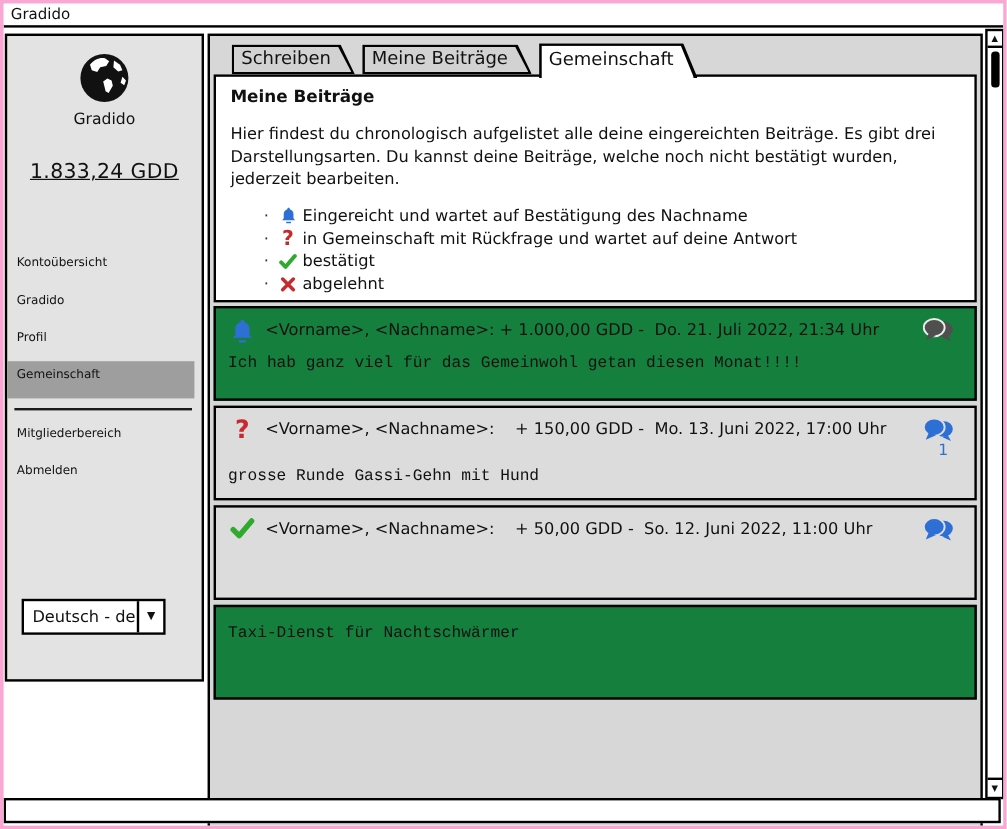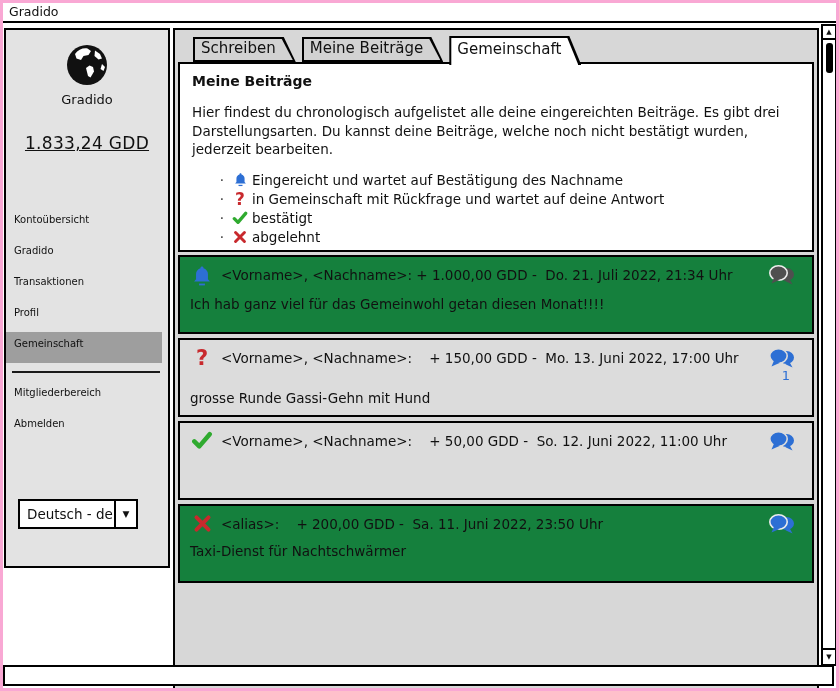--- a/index.html
+++ b/index.html
@@ -91,21 +91,21 @@
     border:2px solid #000; height:79px; margin-bottom:4px; padding:7px 9px;
     position:relative;
   }
   .card.light { background:#15803d; }
   .card.dark  { background:#dcdcdc; }
   .card-head { display:flex; align-items:flex-start; }
   .status-ic { width:26px; flex:0 0 26px; display:flex; justify-content:center; padding-top:1px; }
   .card-title { font-size:13.5px; line-height:22px; padding-left:6px; white-space:pre-wrap; flex:1; }
   .chat-wrap { flex:0 0 34px; text-align:center; cursor:pointer; }
   .chat-count { font-size:13px; color:#2d6fd4; line-height:13px; }
-  .card-body { font-size:13.5px; margin-top:8px; margin-left:1px; }
+  .card-body { font-size:13.5px; margin-top:8px; margin-left:1px;font-family:Liberation Mono, monospace; }
   .chat-gray { color:#4f4f4f; }
   .chat-blue { color:#2d6fd4; }
 
   
   .scrollbar {
     position:absolute; left:818px; top:21px; width:16px; height:642px;
     background:#fff; border:2px solid #000;
   }
   .scroll-btn { height:14px; text-align:center; font-size:7px; line-height:13px; cursor:pointer; }
   .scroll-up { border-bottom:2px solid #000; }
@@ -136,21 +136,20 @@
       <path fill="#fff" d="M22 26l3.5-2.5 3.5 1.5 1 4.5-3.5 6-2.5-1.5z"></path>
       <path fill="#fff" d="M31 8.5l5 3.5 2 4.5-3.5 1-4-3.5z"></path>
       <path fill="#fff" d="M38 22l3 3-1.5 4-3-2z"></path>
     </svg>
     <div class="logo-label">Gradido</div>
     <div class="balance">1.833,24 GDD</div>
 
     <div class="menu">
       <div class="menu-item">Kontoübersicht</div>
       <div class="menu-item">Gradido</div>
-      <div class="menu-item">Transaktionen</div>
       <div class="menu-item">Profil</div>
       <div class="menu-item active">Gemeinschaft</div>
       <hr class="side-divider">
       <div class="menu-item">Mitgliederbereich</div>
       <div class="menu-item">Abmelden</div>
     </div>
 
     <div class="lang-select">
       <span class="lang-value">Deutsch - de</span>
       <span class="lang-arrow">▼</span>
@@ -273,37 +272,20 @@
               <path d="M20.5 15 L23.5 20.5 L16.5 17.3 Z"></path>
               <ellipse cx="9.5" cy="9" rx="8.7" ry="7.2" stroke="#dcdcdc" stroke-width="1.6"></ellipse>
               <path d="M5 13.5 L2.5 19.5 L11 15.8 Z"></path>
             </svg>
             <div class="chat-count"></div>
           </span>
         </div>
       </div>
 
       <div class="card light">
-        <div class="card-head">
-          <span class="status-ic">
-            <svg width="19" height="19" viewBox="0 0 22 22" fill="none" stroke="#c8292d" stroke-width="4.6" stroke-linecap="round">
-              <path d="M4 4 L18 18 M18 4 L4 18"></path>
-            </svg>
-          </span>
-          <span class="card-title">&lt;alias&gt;:    + 200,00 GDD -  Sa. 11. Juni 2022, 23:50 Uhr</span>
-          <span class="chat-wrap">
-            <svg class="chat-blue" width="26" height="22" viewBox="0 0 26 22" fill="currentColor">
-              <ellipse cx="17.5" cy="10.5" rx="7.5" ry="6.5"></ellipse>
-              <path d="M20.5 15 L23.5 20.5 L16.5 17.3 Z"></path>
-              <ellipse cx="9.5" cy="9" rx="8.7" ry="7.2" stroke="#ececec" stroke-width="1.6"></ellipse>
-              <path d="M5 13.5 L2.5 19.5 L11 15.8 Z"></path>
-            </svg>
-            <div class="chat-count"></div>
-          </span>
-        </div>
         <div class="card-body">Taxi-Dienst für Nachtschwärmer</div>
       </div>
 
     </div>
   </div>
 
   <div class="scrollbar">
     <div class="scroll-btn scroll-up"><span>▲</span></div>
     <div class="scroll-thumb"></div>
     <div class="scroll-btn scroll-down"><span>▼</span></div>

